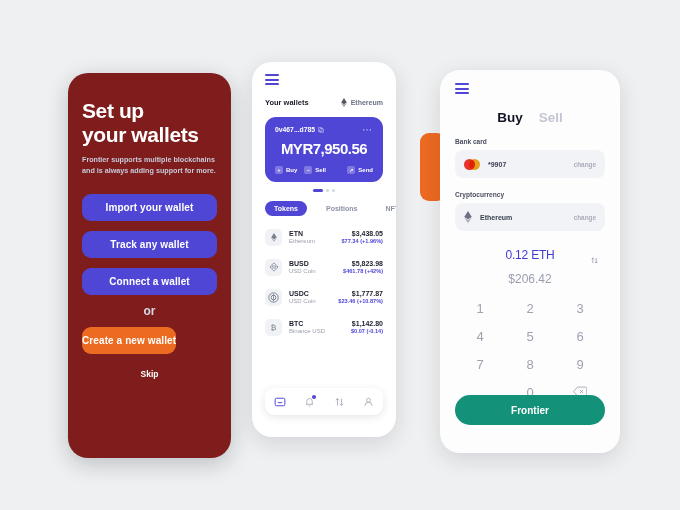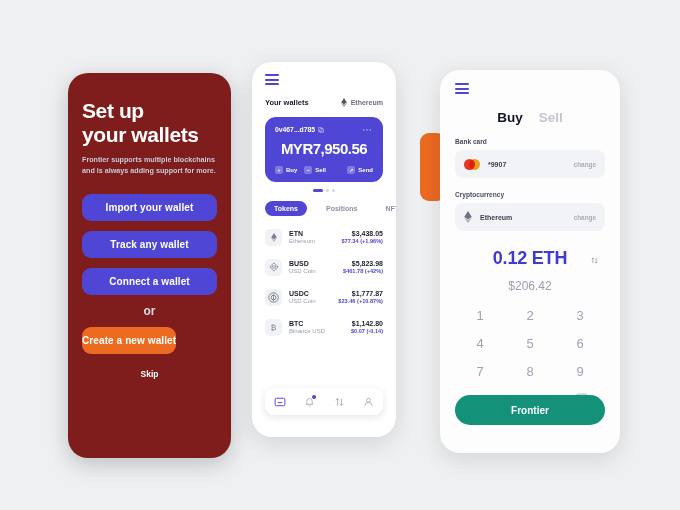--- a/index.html
+++ b/index.html
@@ -146,21 +146,21 @@
     display: flex; align-items: center; padding: 0 9px; cursor: pointer;
   }
   .selrow .txt { font-size: 7px; color: #3b4052; font-weight: 600; margin-left: 8px; }
   .selrow .chg { margin-left: auto; font-size: 6.4px; color: #a9adbb; font-weight: 600; }
   .mc { width: 16px; height: 11px; position: relative; flex: 0 0 auto; }
   .mc i { position: absolute; top: 0; width: 11px; height: 11px; border-radius: 50%; }
   .mc i.r { left: 0; background: #e8342c; }
   .mc i.y { right: 0; background: #f4a81d; mix-blend-mode: multiply; }
 
   .amount { text-align: center; margin-top: 17px; position: relative; }
-  .amt-eth { font-size: 18px; font-weight: 700; color: #3f3ad0; letter-spacing: -.2px; }
+  .amt-eth { font-size: 12px; font-weight: 400; color: #3f3ad0; letter-spacing: -.2px; }
   .amt-usd { font-size: 12px; color: #9a9eae; margin-top: 10px; font-weight: 400; }
   .swapico { position: absolute; right: 6px; top: 4px; color: #9094a4; cursor: pointer; }
 
   .keypad {
     margin-top: 12px; display: grid; grid-template-columns: repeat(3, 1fr);
     row-gap: 7px;
   }
   .key {
     text-align: center; font-size: 13px; color: #9fa3b2;
     padding: 3px 0; cursor: pointer; font-weight: 400;

